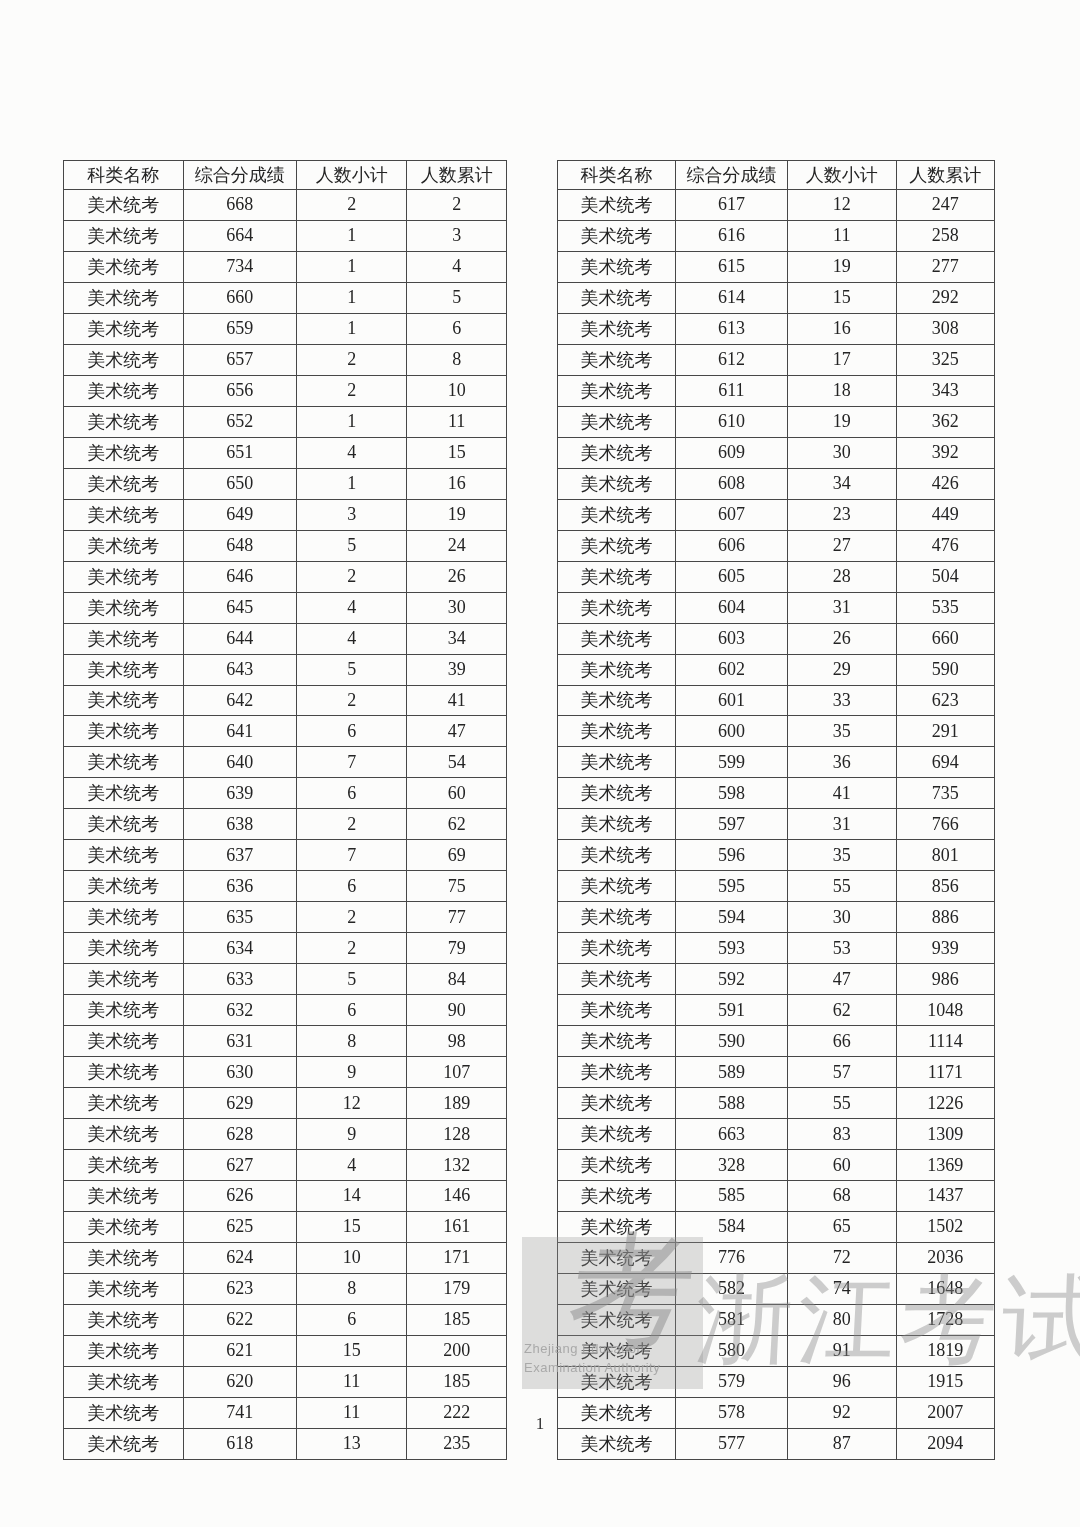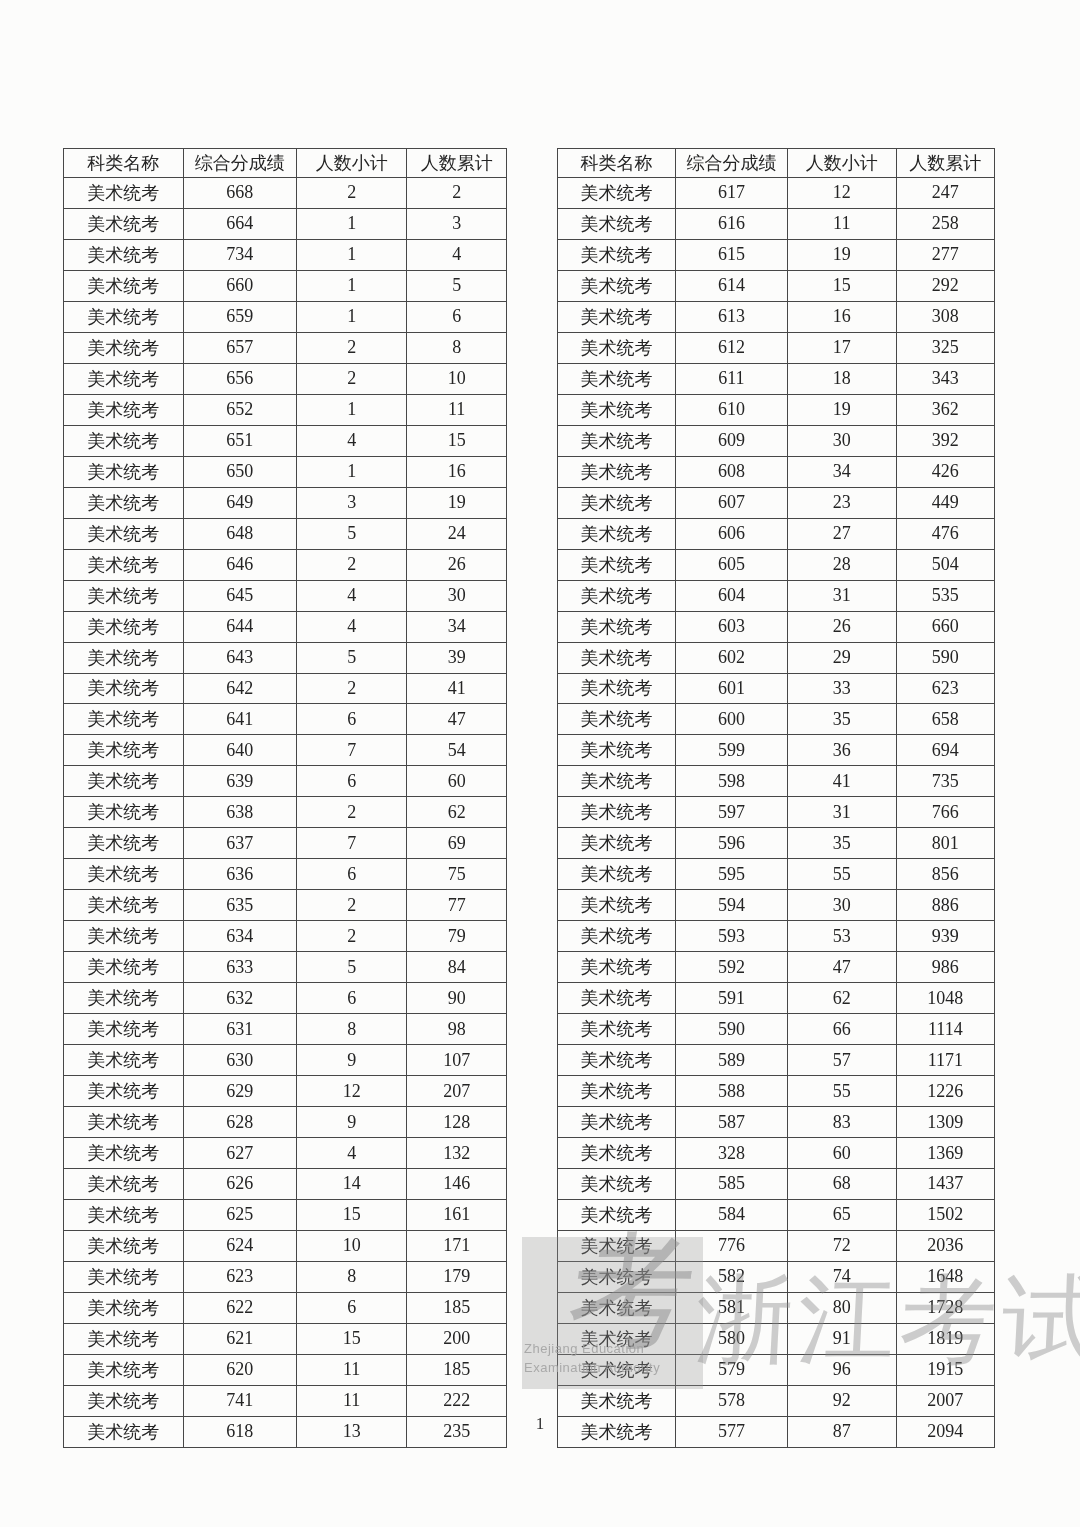--- a/index.html
+++ b/index.html
@@ -8,21 +8,21 @@
     position:relative;
     width:1080px; height:1527px;
     background:#fcfcfb;
     font-family:"Liberation Serif","DejaVu Serif",serif;
     color:#242424;
     overflow:hidden;
     margin:0 auto;
   }
   .score-table {
     position:absolute;
-    top:148px;
+    top:160px;
     height:1300px;
     border-collapse:collapse;
     table-layout:fixed;
     z-index:1;
     background:transparent;
     padding-left:7px;
   }
   .score-table.left  { left:63px;  width:444px; }
   .score-table.right { left:557px; width:438px; }
   .score-table th, .score-table td {
@@ -310,21 +310,21 @@
           <td>美术统考</td>
           <td>630</td>
           <td>9</td>
           <td>107</td>
         </tr>
 
         <tr>
           <td>美术统考</td>
           <td>629</td>
           <td>12</td>
-          <td>207</td>
+          <td>189</td>
         </tr>
 
         <tr>
           <td>美术统考</td>
           <td>628</td>
           <td>9</td>
           <td>128</td>
         </tr>
 
         <tr>
@@ -532,21 +532,21 @@
           <td>美术统考</td>
           <td>601</td>
           <td>33</td>
           <td>623</td>
         </tr>
 
         <tr>
           <td>美术统考</td>
           <td>600</td>
           <td>35</td>
-          <td>658</td>
+          <td>291</td>
         </tr>
 
         <tr>
           <td>美术统考</td>
           <td>599</td>
           <td>36</td>
           <td>694</td>
         </tr>
 
         <tr>
@@ -621,21 +621,21 @@
 
         <tr>
           <td>美术统考</td>
           <td>588</td>
           <td>55</td>
           <td>1226</td>
         </tr>
 
         <tr>
           <td>美术统考</td>
-          <td>587</td>
+          <td>663</td>
           <td>83</td>
           <td>1309</td>
         </tr>
 
         <tr>
           <td>美术统考</td>
           <td>328</td>
           <td>60</td>
           <td>1369</td>
         </tr>

